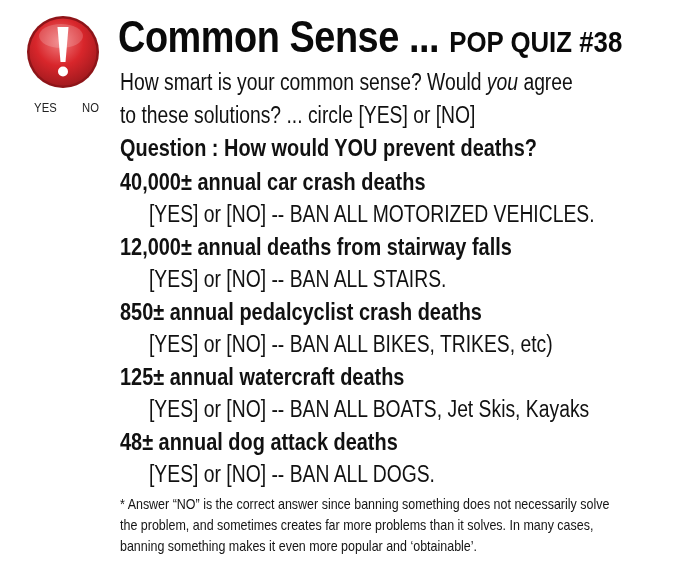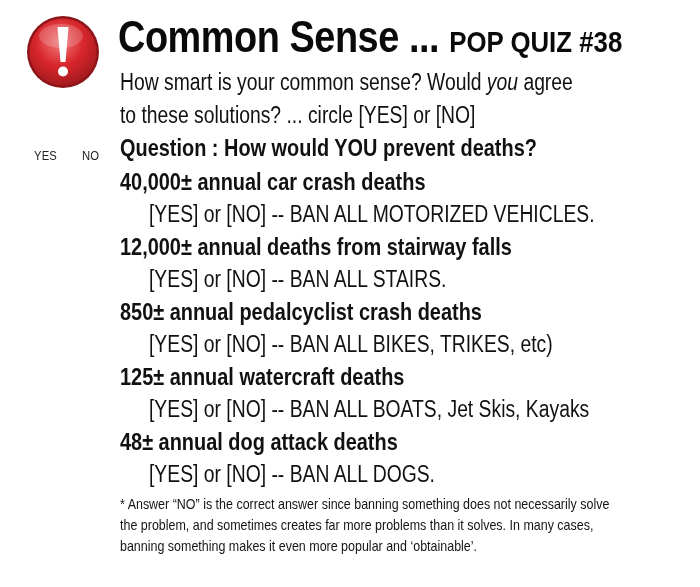--- a/index.html
+++ b/index.html
@@ -22,21 +22,20 @@
     width: 76px;
     height: 76px;
   }
   .yesno {
     position: absolute;
     top: 101px;
     left: 34px;
     font-size: 12.5px;
     color: #222;
     letter-spacing: 0.2px;
-    margin-top: 48px;
   }
   .yesno span { display: inline-block; transform: scaleX(0.9); transform-origin: left; }
   .yesno .no { margin-left: 22px; }
 
   .line {
     position: absolute;
     white-space: nowrap;
     transform-origin: left top;
   }
   .title {

